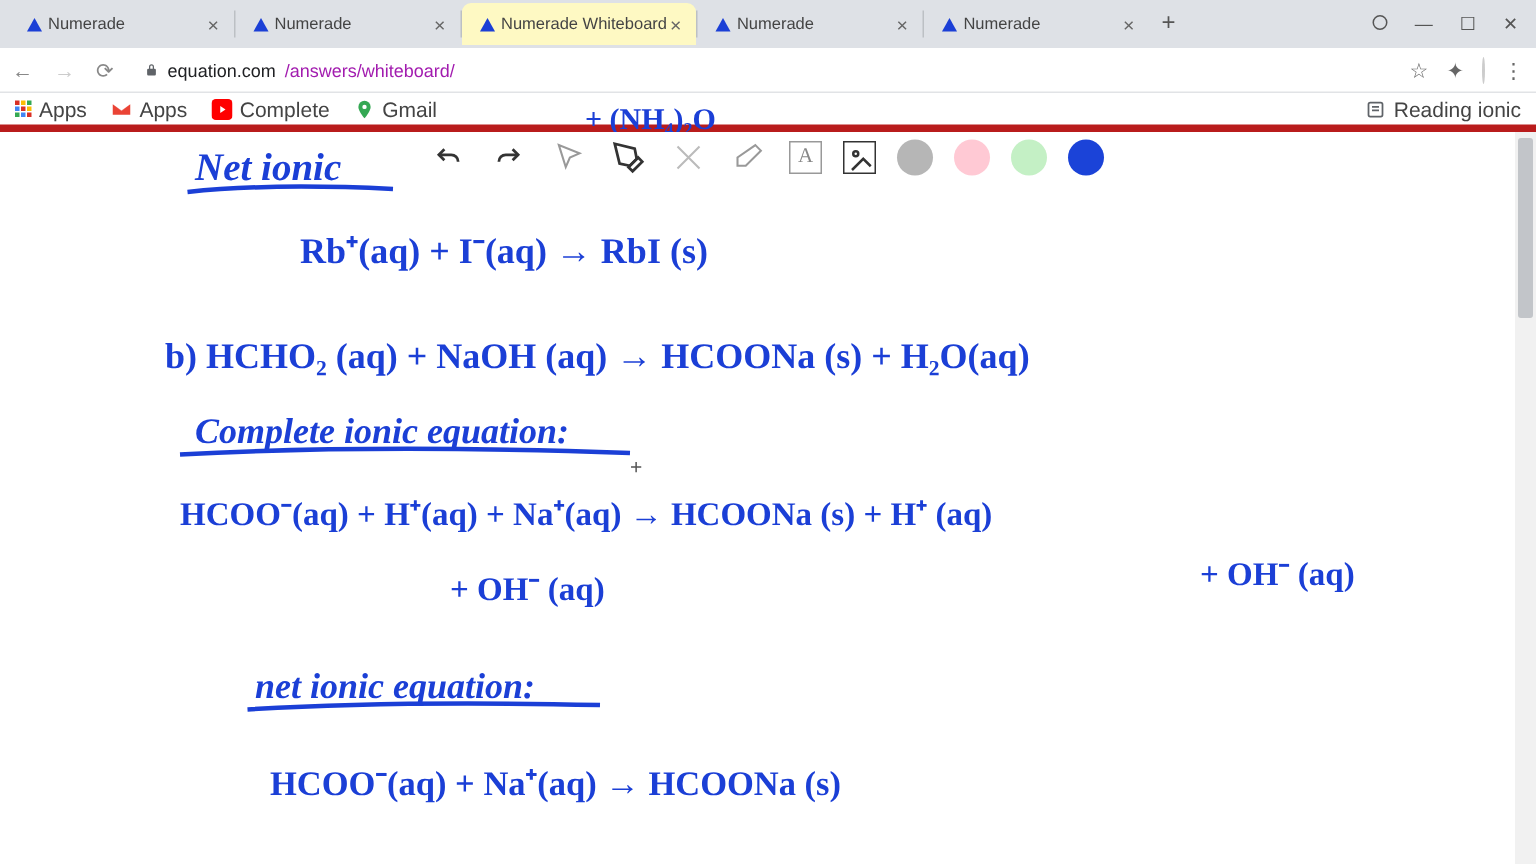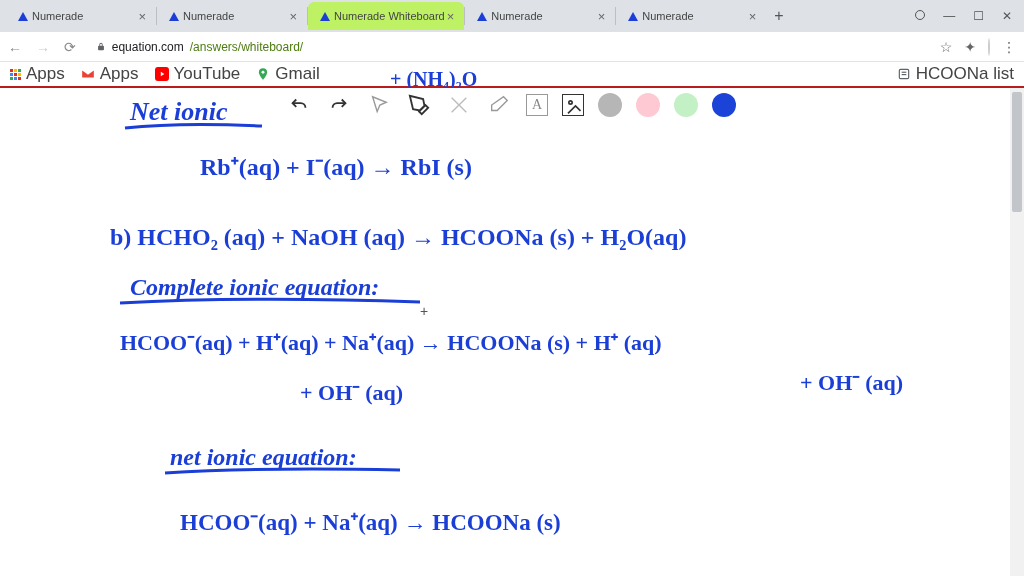--- a/index.html
+++ b/index.html
@@ -1,43 +1,43 @@
 <!DOCTYPE html>
 <html><head>
 <meta charset="utf-8">
 <style>
   * { margin: 0; padding: 0; box-sizing: border-box; }
   body { font-family: "Segoe UI", Arial, sans-serif; background: #fff; width: 1024px; height: 576px; overflow: hidden; position: relative; }
 
   
   .tab-strip { display: flex; align-items: center; background: #dee1e6; height: 32px; padding-left: 6px; }
   .tab { display: flex; align-items: center; gap: 2px; padding: 0 10px; height: 28px; font-size: 11px; color: #444; border-radius: 6px 6px 0 0; max-width: 165px; min-width: 150px; position: relative; cursor: pointer; }
-  .tab.active { background: #bef264; }
+  .tab.active { background: #fef9c3; }
   .tab .favicon { width: 14px; height: 14px; display: flex; align-items: center; justify-content: center; }
   .tab .ttitle { white-space: nowrap; overflow: hidden; text-overflow: ellipsis; flex: 1; }
   .tab .close-x { font-size: 13px; color: #666; }
   .tab-sep { width:1px; height:18px; background:#bcc0c4; }
   .newtab { padding: 0 8px; color:#555; font-size: 16px; cursor: pointer; }
   .win-controls { margin-left: auto; display: flex; align-items: center; gap: 18px; padding-right: 12px; color:#555; }
   .win-controls span { font-size: 12px; cursor: pointer; }
   .win-dot { width:10px; height:10px; border:1px solid #555; border-radius:50%; display:inline-block; }
 
   
   .addr-row { display:flex; align-items:center; height:30px; background:#fff; border-bottom:1px solid #e1e3e6; padding:0 8px; gap:12px; }
   .nav-arrows { display:flex; gap:14px; color:#888; font-size:14px; }
   .nav-arrows span { cursor:pointer; }
   .url-pill { flex:1; display:flex; align-items:center; gap:6px; font-size:12px; color:#555; padding:0 8px; }
   .lock-ic { width:10px; height:10px; }
   .url-host { color:#202124; }
-  .url-path { color:#4d7c0f; }
+  .url-path { color:#a21caf; }
   .addr-right { display:flex; align-items:center; gap:12px; color:#666; font-size:14px; }
   .avatar-dot { width:18px; height:18px; border-radius:50%; background: radial-gradient(circle at 30% 30%, #ffd9b0, #e6a05e); border:1px solid #ccc; }
 
   
-  .bm-row { display:flex; align-items:center; height:26px; padding:0 10px; font-size:17px; color:#444; border-bottom:2px solid #b91c1c; gap:16px; }
+  .bm-row { display:flex; align-items:center; height:26px; padding:0 10px; font-size:14px; color:#444; border-bottom:5px solid #b91c1c; gap:16px; }
   .bm-item { display:flex; align-items:center; gap:5px; cursor:pointer; }
   .bm-spacer { flex:1; }
   .bm-ic { width:14px; height:14px; }
   .apps-ic { display:grid; grid-template-columns:repeat(3,3px); grid-template-rows:repeat(3,3px); gap:1px; }
   .apps-ic i { background:#d93025; width:3px; height:3px; }
   .apps-ic i:nth-child(2){background:#fbbc04}.apps-ic i:nth-child(3){background:#34a853}.apps-ic i:nth-child(4){background:#4285f4}.apps-ic i:nth-child(5){background:#d93025}.apps-ic i:nth-child(6){background:#fbbc04}.apps-ic i:nth-child(7){background:#34a853}.apps-ic i:nth-child(8){background:#4285f4}.apps-ic i:nth-child(9){background:#d93025}
 
   
   .vscroll { position:absolute; right:0; top:88px; bottom:0; width:14px; background:#f1f1f1; }
   .vscroll .thumb { position:absolute; left:2px; right:2px; top:4px; height:120px; background:#c2c5c9; border-radius:2px; }
@@ -156,37 +156,37 @@
         <path fill="#ea4335" d="M2 6l10 7 10-7v12H2z"></path>
         <path fill="#fff" d="M2 6l10 7 10-7-10 8z" opacity=".3"></path>
       </svg>
     <span>Apps</span>
   </div>
   <div class="bm-item">
     <svg class="bm-ic" viewBox="0 0 24 24">
         <rect width="24" height="24" rx="5" fill="#ff0000"></rect>
         <path fill="#fff" d="M10 8l6 4-6 4z"></path>
       </svg>
-    <span>YouTube</span>
+    <span>Complete</span>
   </div>
   <div class="bm-item">
     <svg class="bm-ic" viewBox="0 0 24 24">
         <path fill="#34a853" d="M12 2a7 7 0 00-7 7c0 5 7 13 7 13s7-8 7-13a7 7 0 00-7-7z"></path>
         <circle cx="12" cy="9" r="2.5" fill="#fff"></circle>
       </svg>
     <span>Gmail</span>
   </div>
   <div class="bm-spacer"></div>
   <div class="bm-item">
     <svg class="bm-ic" viewBox="0 0 24 24" fill="none" stroke="#5f6368" stroke-width="2">
         <rect x="4" y="4" width="16" height="16" rx="2"></rect>
         <line x1="8" y1="9" x2="16" y2="9"></line>
         <line x1="8" y1="13" x2="16" y2="13"></line>
       </svg>
-    <span>HCOONa list</span>
+    <span>Reading ionic</span>
   </div>
 </div>
 
 <svg style="position:absolute; top:70px; left:390px;" width="160" height="22">
   <text class="hw" x="0" y="16" font-size="20">+ (NH₄)₂O</text>
 </svg>
 
 <div class="wb-toolbar">
   <span class="tool-btn">
     <svg viewBox="0 0 24 24" fill="none" stroke="#333" stroke-width="2">

